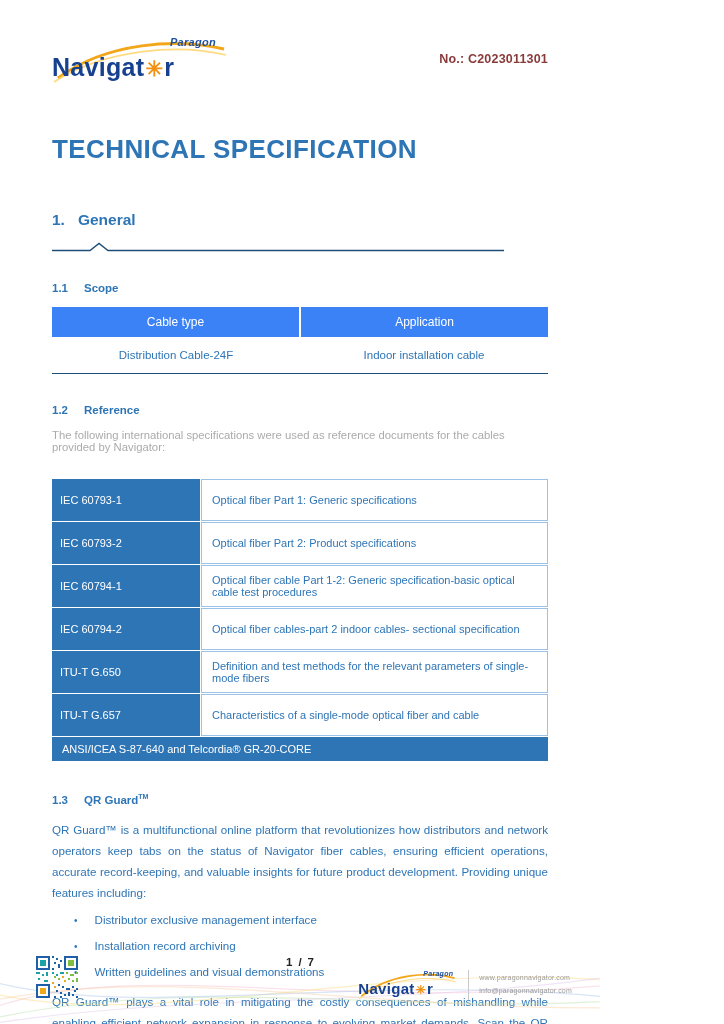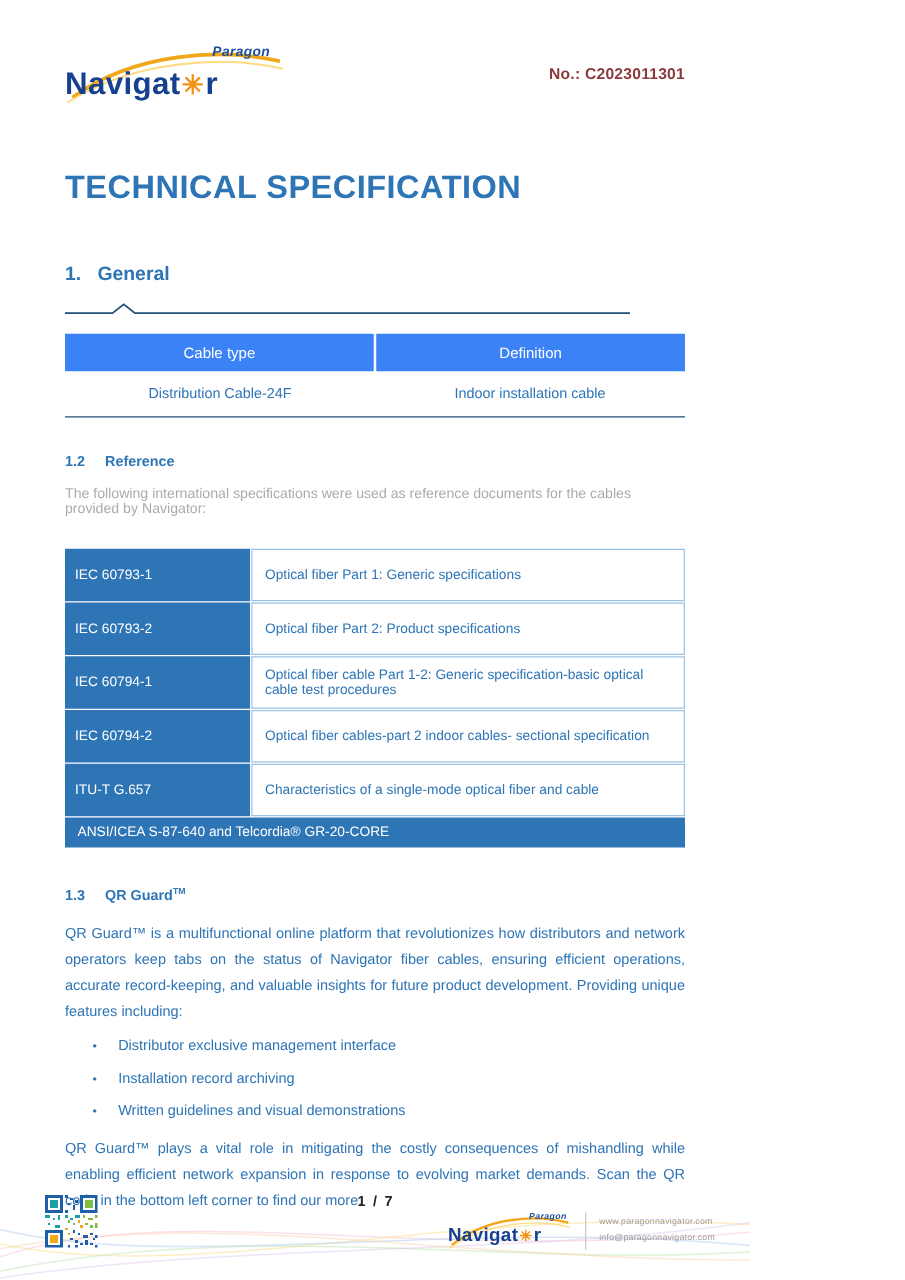--- a/index.html
+++ b/index.html
@@ -86,25 +86,29 @@
     <div class="title">TECHNICAL SPECIFICATION</div>
 
     <div class="sec1">
       <span>1.</span>
       <span>General</span>
     </div>
     <svg class="divider-svg" width="455" height="13" viewBox="0 0 455 13">
       <path d="M0 9.5 H38 L47 2.5 L56 9.5 H452" stroke="#1F4E79" stroke-width="1.4" fill="none"></path>
     </svg>
 
+    <div class="subhead scope">
+      <span>1.1</span>
+      <span>Scope</span>
+    </div>
 
     <div class="scope-table">
       <div class="st-header">
         <div class="st-hcell">Cable type</div>
-        <div class="st-hcell">Definition</div>
+        <div class="st-hcell">Application</div>
       </div>
       <div class="st-row">
         <div class="st-cell">Distribution Cable-24F</div>
         <div class="st-cell">Indoor installation cable</div>
       </div>
     </div>
 
     <div class="subhead reference">
       <span>1.2</span>
       <span>Reference</span>
@@ -120,20 +124,24 @@
         <div class="ref-code">IEC 60793-2</div>
         <div class="ref-desc">Optical fiber Part 2: Product specifications</div>
       </div>
       <div class="ref-row">
         <div class="ref-code">IEC 60794-1</div>
         <div class="ref-desc">Optical fiber cable Part 1-2: Generic specification-basic optical cable test procedures</div>
       </div>
       <div class="ref-row">
         <div class="ref-code">IEC 60794-2</div>
         <div class="ref-desc">Optical fiber cables-part 2 indoor cables- sectional specification</div>
+      </div>
+      <div class="ref-row">
+        <div class="ref-code">ITU-T G.650</div>
+        <div class="ref-desc">Definition and test methods for the relevant parameters of single-mode fibers</div>
       </div>
       <div class="ref-row">
         <div class="ref-code">ITU-T G.657</div>
         <div class="ref-desc">Characteristics of a single-mode optical fiber and cable</div>
       </div>
       <div class="ref-footerrow">ANSI/ICEA S-87-640 and Telcordia® GR-20-CORE</div>
     </div>
 
     <div class="subhead qr">
       <span>1.3</span>

